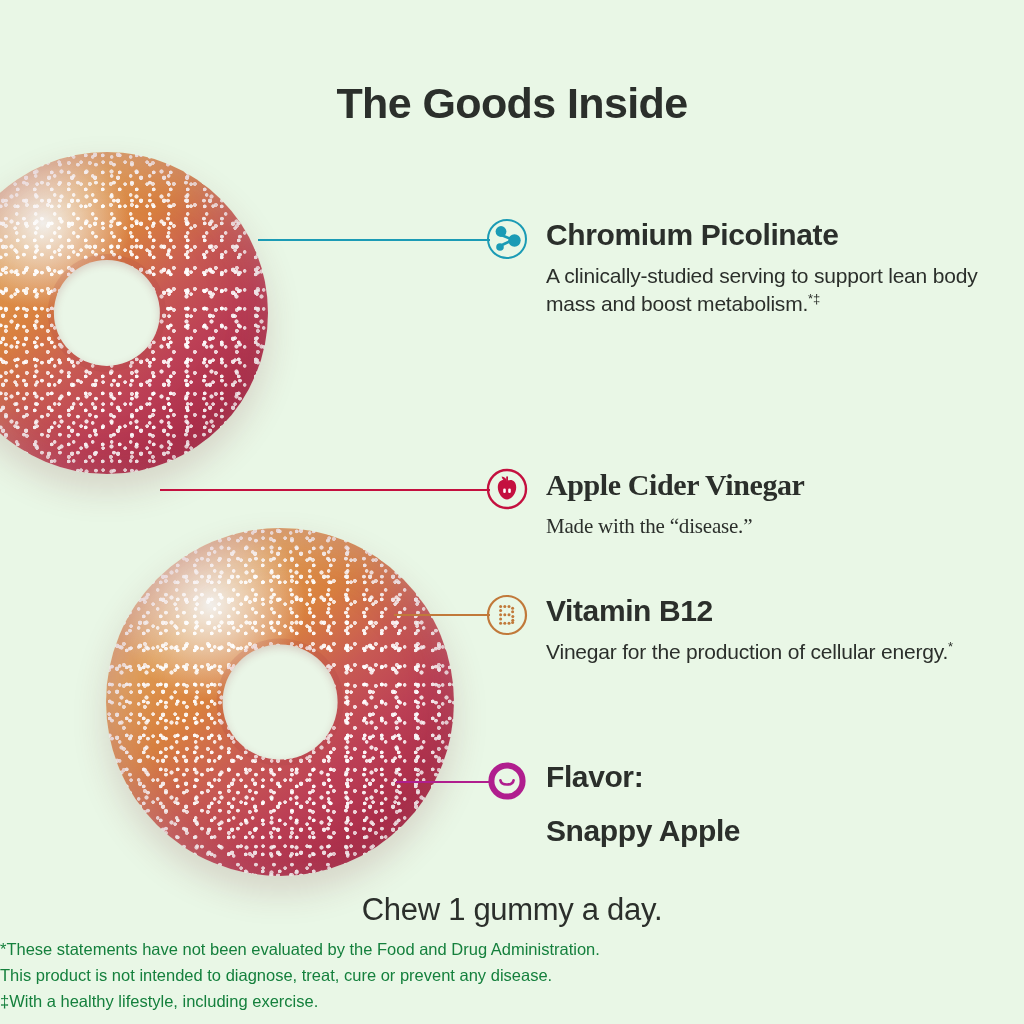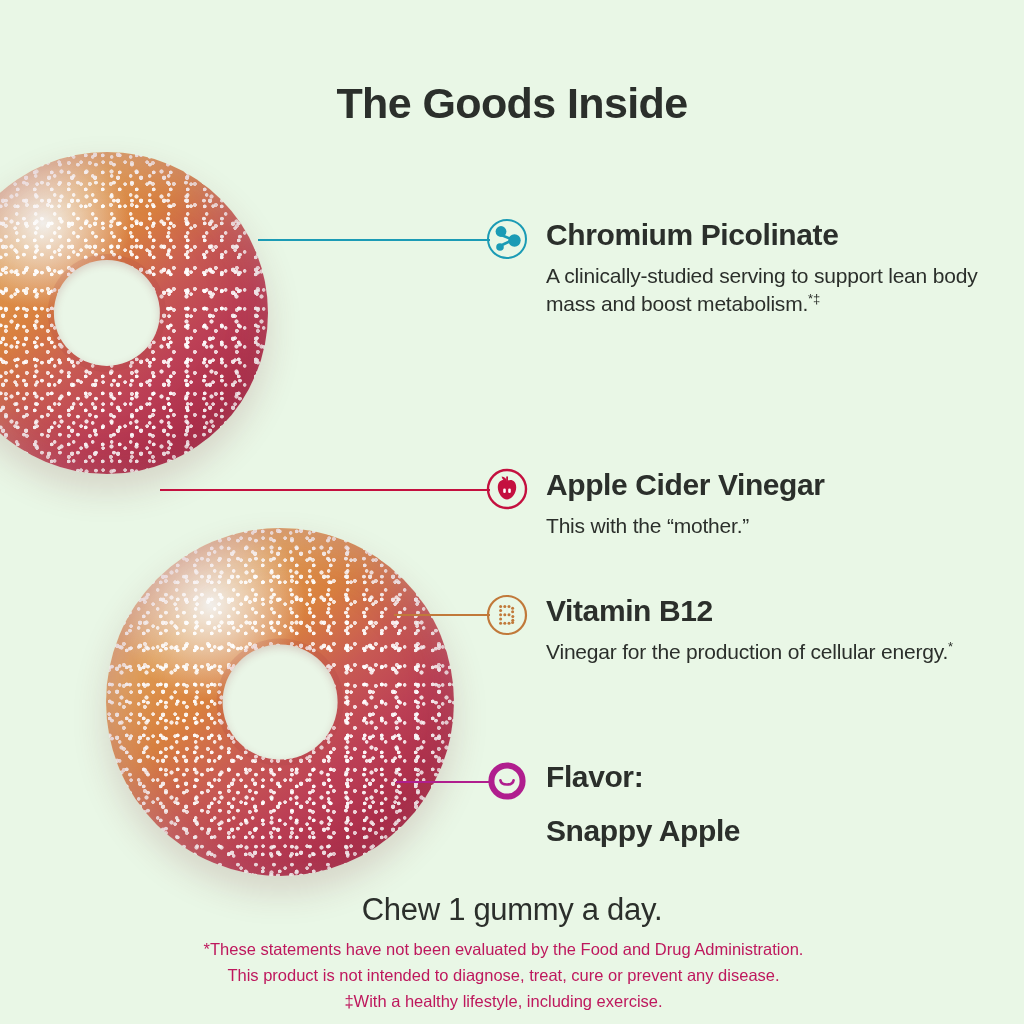--- a/index.html
+++ b/index.html
@@ -164,24 +164,23 @@
     text-align: center;
     font-size: 31px;
     letter-spacing: -0.3px;
     color: #2b2f2b;
   }
   .disclaimer {
     position: absolute;
     left: 0;
     top: 936px;
     width: 1007px;
-    text-align: center;
     font-size: 16.5px;
     line-height: 1.58;
-    color: #be185d;
+    color: #15803d;
   }
 </style>
 </head>
 <body>
 
 <div id="infographic">
 
   <div class="page-title">The Goods Inside</div>
 
   <div class="gummy gummy-top"></div>
@@ -201,35 +200,35 @@
           <circle cx="28.5" cy="22.5" r="6.2" fill="#1b9bb5"></circle>
           <circle cx="14" cy="29" r="3.8" fill="#1b9bb5"></circle>
           <path d="M16.5 17.5 L25 21 M17 26.5 L23.5 23.5" stroke="#1b9bb5" stroke-width="2.6" stroke-linecap="round"></path>
         </svg>
       </span>
       <div class="callout-title">Chromium Picolinate</div>
     </div>
     <div class="callout-desc"><span>A clinically-studied serving to support lean body mass and boost metabolism.</span><span class="sup">*‡</span></div>
   </div>
 
-  <div class="callout" style="top:466px;">
+  <div class="callout" style="top:466px;font-family:Liberation Serif, serif;">
     <div class="callout-head">
       <span class="icon-badge">
         <svg viewBox="0 0 42 42" width="42" height="42" aria-hidden="true">
           <circle cx="21" cy="21" r="19" fill="none" stroke="#c4103f" stroke-width="2.4"></circle>
           <path d="M21 13.2 C17.4 10.6 11.8 12.4 11.8 19.2 C11.8 25.4 16.6 31.4 21 31.4 C25.4 31.4 30.2 25.4 30.2 19.2 C30.2 12.4 24.6 10.6 21 13.2 Z" fill="#c4103f"></path>
           <path d="M21 13.6 C20.6 10.6 18.6 8.8 15.6 8.6 C16.2 11.6 18 13.4 21 13.6 Z" fill="#c4103f"></path>
           <rect x="20.2" y="8.2" width="1.8" height="5.2" rx="0.9" fill="#c4103f"></rect>
           <rect x="17.2" y="20.4" width="2.6" height="4.6" rx="1.3" fill="#ffffff"></rect>
           <rect x="22.2" y="20.4" width="2.6" height="4.6" rx="1.3" fill="#ffffff"></rect>
         </svg>
       </span>
       <div class="callout-title">Apple Cider Vinegar</div>
     </div>
-    <div class="callout-desc">This with the “mother.”</div>
+    <div class="callout-desc">Made with the “disease.”</div>
   </div>
 
   <div class="callout" style="top:592px;">
     <div class="callout-head">
       <span class="icon-badge">
         <svg viewBox="0 0 42 42" width="42" height="42" aria-hidden="true">
           <circle cx="21" cy="21" r="19" fill="none" stroke="#c1793a" stroke-width="2.2"></circle>
           <g fill="#c1793a">
             <circle cx="14.6" cy="12.4" r="1.5"></circle>
               <circle cx="18.8" cy="12.4" r="1.5"></circle>

